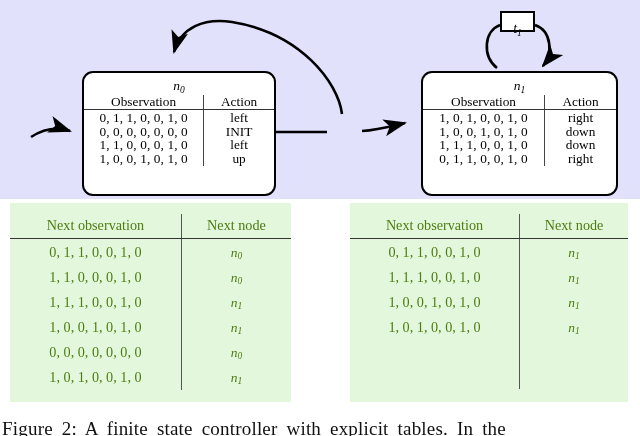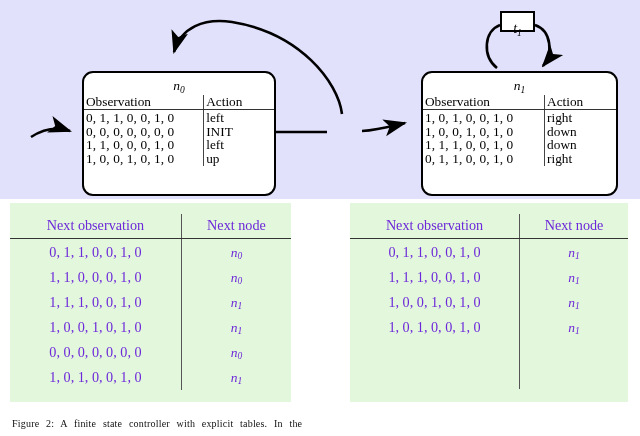--- a/index.html
+++ b/index.html
@@ -59,21 +59,21 @@
   table.node-table {
     border-collapse: collapse;
     width: 100%;
     margin-top: 2px;
   }
   table.node-table th,
   table.node-table td {
     font-size: 13.3px;
     line-height: 1.04;
     padding: 0 2px;
-    text-align: left;
+    text-align: center;
     color: #000;
     font-weight: normal;
     white-space: nowrap;
   }
   table.node-table th { padding-bottom: 1px; }
   table.node-table .col-obs  { width: 63%; border-right: 1.6px solid #444; }
   table.node-table thead tr th { border-bottom: 1.4px solid #333; }
   table.node-table thead tr th.col-obs { border-right: 1.6px solid #444; }
   table.node-table tbody tr:first-child td { padding-top: 0.5px; }
   .obs-cell { letter-spacing: 0.1px; }
@@ -113,21 +113,21 @@
     border-collapse: collapse;
     width: 100%;
     margin-top: 11px;
   }
   table.trans-table th,
   table.trans-table td {
     font-size: 14.2px;
     line-height: 1;
     text-align: center;
     font-weight: normal;
-    color: #6d28d9;
+    color: #4d7c0f;
     padding: 5.3px 4px;
     white-space: nowrap;
   }
   table.trans-table th { padding-top: 4px; padding-bottom: 6px; }
   table.trans-table .tcol-obs  { width: 61%; border-right: 1.7px solid #555; }
   table.trans-table thead th { border-bottom: 1.6px solid #333; }
   table.trans-table td .nodename {
     font-style: italic;
     font-size: 13.5px;
   }
@@ -141,24 +141,24 @@
     border-right: none;
   }
   table.trans-table tbody tr td.tcol-obs { border-right: 1.7px solid #555; }
 
   
   #caption {
     position: absolute;
     left: 0;
     top: 418px;
     width: 640px;
-    font-size: 10px;
+    font-size: 19px;
     color: #111;
     text-align: justify;
-    padding: 0 12px;
+    padding: 0 2px;
     box-sizing: border-box;
     overflow: hidden;
     height: 18px;
     letter-spacing: 0.2px;
     word-spacing: 4px;
   }
 </style>
 </head>
 <body>
 

